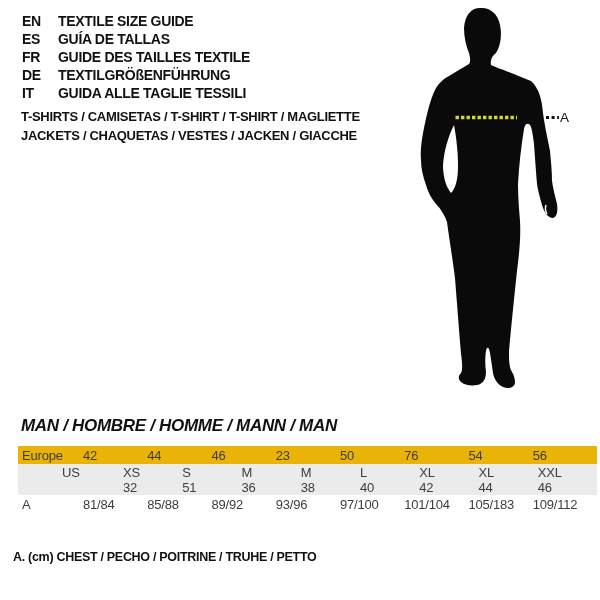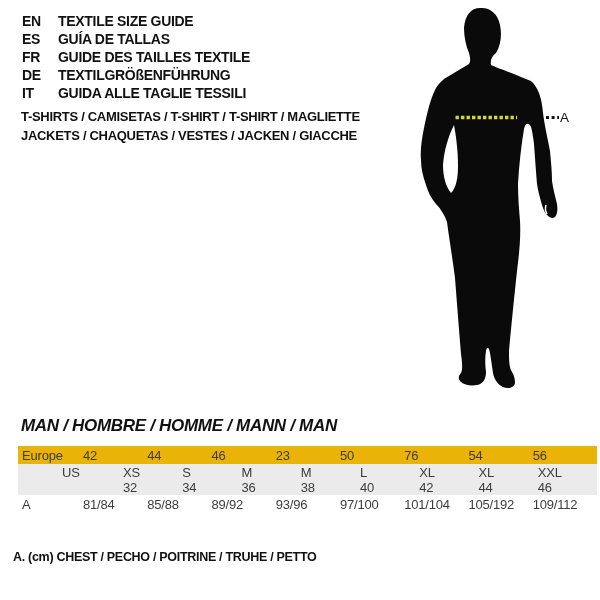--- a/index.html
+++ b/index.html
@@ -148,38 +148,38 @@
         <span class="cell">M</span>
         <span class="cell">M</span>
         <span class="cell">L</span>
         <span class="cell">XL</span>
         <span class="cell">XL</span>
         <span class="cell">XXL</span>
       </div>
       <div class="trow row-num">
         <span class="rlabel"></span>
         <span class="cell">32</span>
-        <span class="cell">34</span>
+        <span class="cell">51</span>
         <span class="cell">36</span>
         <span class="cell">38</span>
         <span class="cell">40</span>
         <span class="cell">42</span>
         <span class="cell">44</span>
         <span class="cell">46</span>
       </div>
     </div>
 
     <div class="trow row-a">
       <span class="rlabel">A</span>
       <span class="cell">81/84</span>
       <span class="cell">85/88</span>
       <span class="cell">89/92</span>
       <span class="cell">93/96</span>
       <span class="cell">97/100</span>
       <span class="cell">101/104</span>
-      <span class="cell">105/192</span>
+      <span class="cell">105/183</span>
       <span class="cell">109/112</span>
     </div>
   </div>
 
   <div class="footnote">A. (cm) CHEST / PECHO / POITRINE / TRUHE / PETTO</div>
 
 </div>
 
 </body></html>

